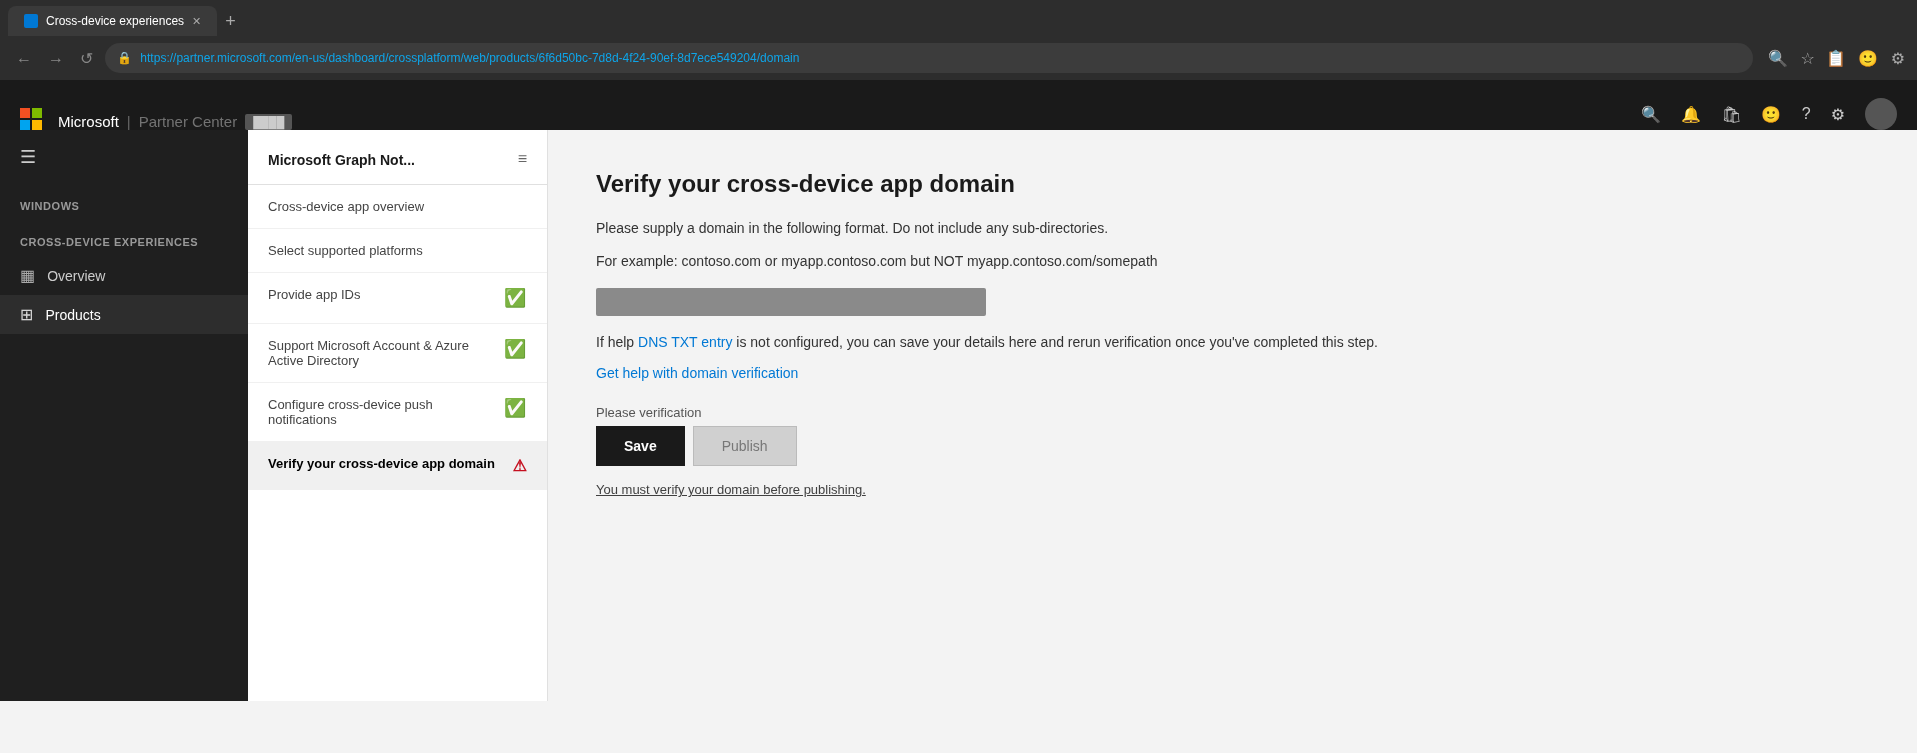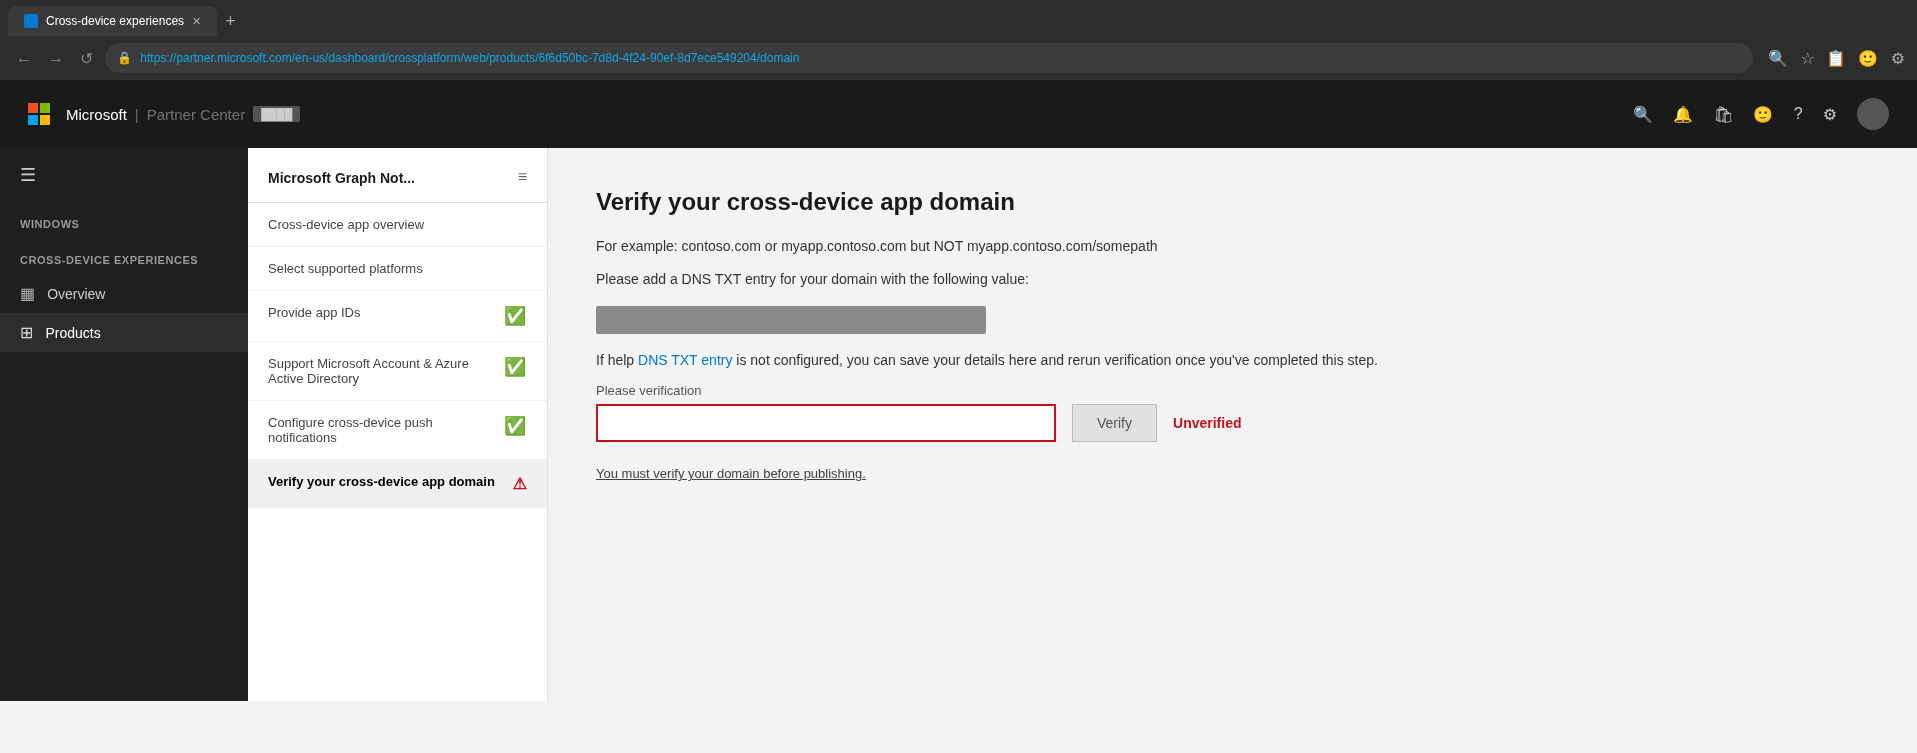--- a/index.html
+++ b/index.html
@@ -76,24 +76,24 @@
     .nav-icon { color: #aaa; font-size: 16px; cursor: pointer; }
 
     
     .app-container {
       display: flex;
       flex-direction: column;
       height: calc(753px - 52px - 36px - 44px);
     }
     .app-header {
       background: #1a1a1a;
-      height: 68px;
-      display: flex;
-      align-items: center;
-      padding: 0 28px;
+      height: 50px;
+      display: flex;
+      align-items: flex-end;
+      padding: 0 20px;
       gap: 16px;
       flex-shrink: 0;
     }
     .ms-logo {
       display: grid;
       grid-template-columns: 1fr 1fr;
       gap: 2px;
       width: 22px;
       height: 22px;
     }
@@ -420,36 +420,36 @@
       </div>
       <div class="step-item active">
         <span>Verify your cross-device app domain</span>
         <span class="step-warning">⚠</span>
       </div>
     </div>
 
     <div class="main-content">
       <h1 class="page-title">Verify your cross-device app domain</h1>
 
+      <p class="description-text">Please supply a domain in the following format. Do not include any sub-directories.</p>
       <p class="description-text">For example: contoso.com or myapp.contoso.com but NOT myapp.contoso.com/somepath</p>
-      <p class="description-text">Please add a DNS TXT entry for your domain with the following value:</p>
 
       <div class="dns-value-box"></div>
 
       <p class="description-text">
         <span>If help </span><a class="inline-link">DNS TXT entry</a><span> is not configured, you can save your details here and rerun verification once you've completed this step.</span>
       </p>
 
+      <a class="help-link">Get help with domain verification</a>
 
       <div class="field-label">Please verification</div>
 
-      <div class="domain-row">
-        <input type="text" class="domain-input" value="" placeholder="" style="">
-        <button class="verify-btn">Verify</button>
-        <span class="unverified-text">Unverified</span>
-      </div>
-
+
+      <div class="action-row">
+        <button class="save-btn">Save</button>
+        <button class="publish-btn">Publish</button>
+      </div>
 
       <p class="error-text">You must verify your domain before publishing.</p>
     </div>
 
   </div>
 </div>
 
 </body></html>

